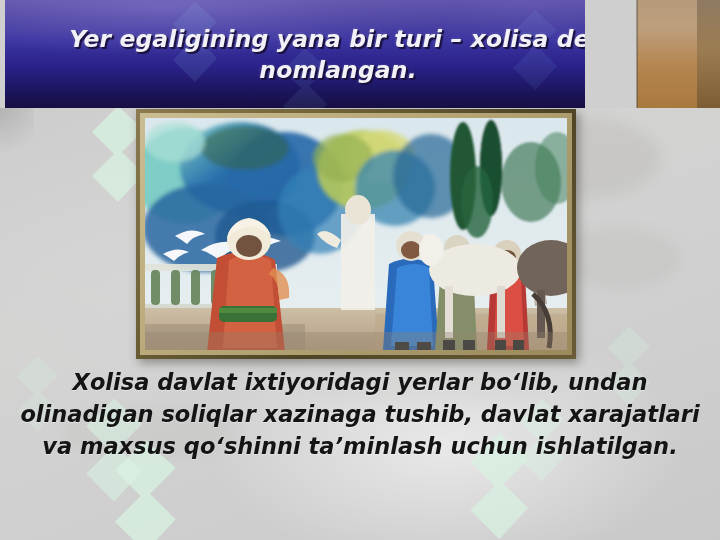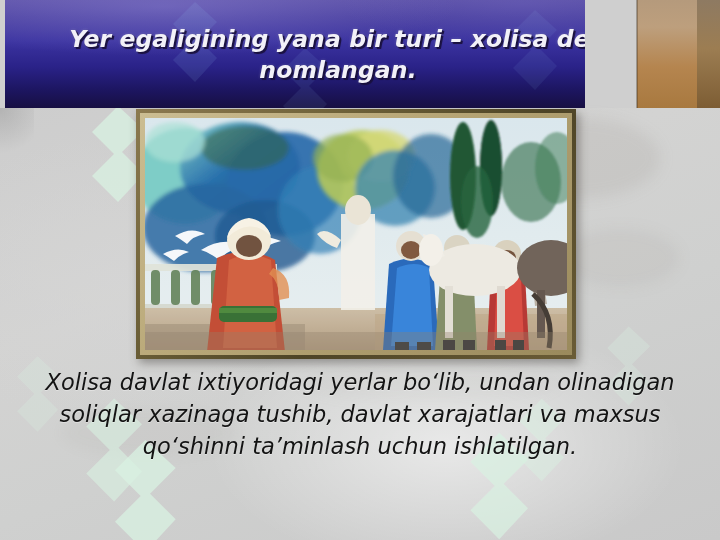--- a/index.html
+++ b/index.html
@@ -111,21 +111,21 @@
     overflow:hidden;
     background:#bcd4e2;
   }
   .pic-canvas svg { display:block; width:100%; height:100%; }
 
   
   .body-text {
     position:absolute; left:20px; top:366px; width:680px;
     text-align:center;
     font-family:"DejaVu Sans", sans-serif;
-    font-style:italic; font-weight:normal;
+    font-style:italic; font-weight:bold;
     font-size:22.5px; line-height:32px;
     color:#141414;
     z-index:6;
     text-shadow:0 1px 0 rgba(255,255,255,.35);
     white-space:pre-line;
   }
 
   
   .corner-shade {
     position:absolute; left:0; top:108px; width:34px; height:50px;

